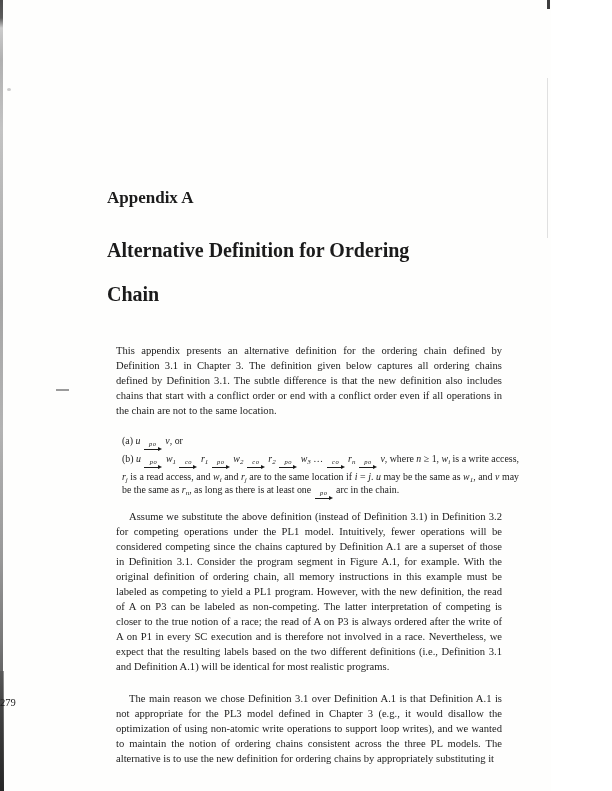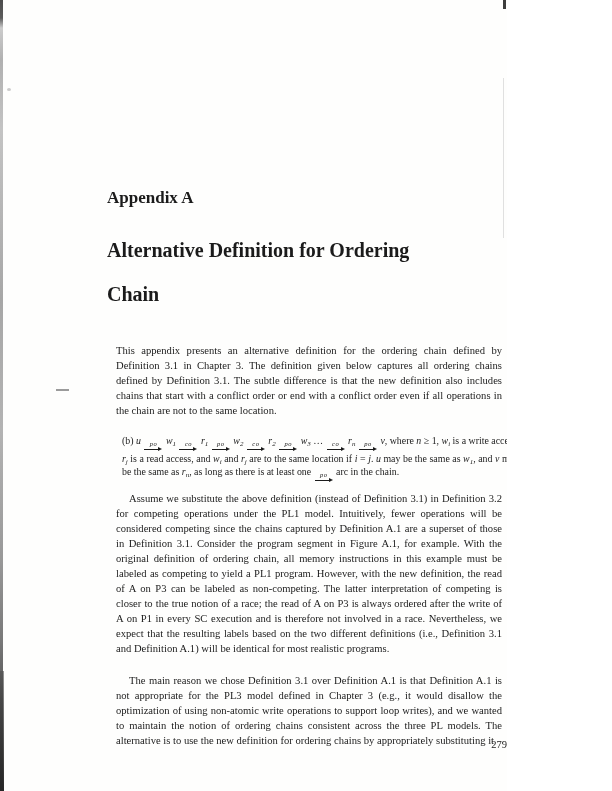--- a/index.html
+++ b/index.html
@@ -1,19 +1,19 @@
 <!DOCTYPE html>
 <html><head>
 <meta charset="utf-8">
 <style>
   html, body { margin:0; padding:0; background:#ffffff; }
   .page {
     position:relative; width:507px; height:791px;
     background:#fefefd; overflow:hidden;
-    font-family:"Liberation Serif", serif; color:#1b1b1b;
+    font-family:"Liberation Serif", serif; color:#1b1b1b;padding-left:44px;
   }
   
   .scan-edge-left {
     position:absolute; left:0; top:0; width:3px; height:791px; opacity:.9;
     background:linear-gradient(180deg,
       #383838 0px, #4a4a4a 18px, #c6c6c6 28px, #a8a8a8 60px,
       #bdbdbd 130px, #9d9d9d 300px, #ababab 430px, #8d8d8d 560px,
       #6a6a6a 640px, #414141 700px, #2e2e2e 791px);
   }
   .scan-edge-left-bottom {
@@ -45,22 +45,22 @@
   .arr-lbl { display:block; text-align:center; font-size:6.5px; line-height:6px;
              font-style:italic; letter-spacing:.5px; }
   .arr-shaft { display:block; position:relative; height:6px; }
   .arr-shaft::before { content:""; position:absolute; left:0; right:3px; top:2px; height:1px; background:#1b1b1b; }
   .arr-shaft::after  { content:""; position:absolute; right:0; top:0; width:0; height:0;
                        border-left:4px solid #1b1b1b; border-top:2.5px solid transparent;
                        border-bottom:2.5px solid transparent; }
   sub { font-size:7px; font-style:italic; vertical-align:-2px; line-height:0; }
   i { font-style:italic; }
 
-  .page-number { position:absolute; top:739px; left:0; width:100%;
-                 text-align:right; font-size:10.5px; }
+  .page-number { position:absolute; top:697px; left:0; width:100%;
+                 text-align:left; font-size:10.5px; }
 </style>
 </head>
 <body>
 
 <div class="page">
 
   <div class="scan-edge-left"></div>
   <div class="scan-edge-left-bottom"></div>
   <div class="scan-mark-top-right"></div>
   <div class="scan-mark-right-faint"></div>
@@ -72,20 +72,21 @@
     <div class="kicker">Appendix A</div>
 
     <h1 class="title">
       <span class="tline">Alternative Definition for Ordering</span>
       <span class="tline">Chain</span>
     </h1>
 
     <p class="p p-first">This appendix presents an alternative definition for the ordering chain defined by Definition 3.1 in Chapter 3. The definition given below captures all ordering chains defined by Definition 3.1. The subtle difference is that the new definition also includes chains that start with a conflict order or end with a conflict order even if all operations in the chain are not to the same location.</p>
 
     <div class="def">
+      <p>(a) <i>u</i> <span class="arr"><span class="arr-lbl">po</span><span class="arr-shaft"></span></span> <i>v</i>, or</p>
       <p>(b) <i>u</i> <span class="arr"><span class="arr-lbl">po</span><span class="arr-shaft"></span></span> <i>w</i><sub>1</sub> <span class="arr"><span class="arr-lbl">co</span><span class="arr-shaft"></span></span> <i>r</i><sub>1</sub> <span class="arr"><span class="arr-lbl">po</span><span class="arr-shaft"></span></span> <i>w</i><sub>2</sub> <span class="arr"><span class="arr-lbl">co</span><span class="arr-shaft"></span></span> <i>r</i><sub>2</sub> <span class="arr"><span class="arr-lbl">po</span><span class="arr-shaft"></span></span> <i>w</i><sub>3</sub> … <span class="arr"><span class="arr-lbl">co</span><span class="arr-shaft"></span></span> <i>r</i><sub>n</sub> <span class="arr"><span class="arr-lbl">po</span><span class="arr-shaft"></span></span> <i>v</i>, where <i>n</i> ≥ 1, <i>w</i><sub>i</sub> is a write access, <i>r</i><sub>j</sub> is a read access, and <i>w</i><sub>i</sub> and <i>r</i><sub>j</sub> are to the same location if <i>i</i> = <i>j</i>. <i>u</i> may be the same as <i>w</i><sub>1</sub>, and <i>v</i> may be the same as <i>r</i><sub>n</sub>, as long as there is at least one <span class="arr"><span class="arr-lbl">po</span><span class="arr-shaft"></span></span> arc in the chain.</p>
     </div>
 
     <p class="p p-indent p-after-def">Assume we substitute the above definition (instead of Definition 3.1) in Definition 3.2 for competing operations under the PL1 model. Intuitively, fewer operations will be considered competing since the chains captured by Definition A.1 are a superset of those in Definition 3.1. Consider the program segment in Figure A.1, for example. With the original definition of ordering chain, all memory instructions in this example must be labeled as competing to yield a PL1 program. However, with the new definition, the read of A on P3 can be labeled as non-competing. The latter interpretation of competing is closer to the true notion of a race; the read of A on P3 is always ordered after the write of A on P1 in every SC execution and is therefore not involved in a race. Nevertheless, we expect that the resulting labels based on the two different definitions (i.e., Definition 3.1 and Definition A.1) will be identical for most realistic programs.</p>
 
     <p class="p p-indent">The main reason we chose Definition 3.1 over Definition A.1 is that Definition A.1 is not appropriate for the PL3 model defined in Chapter 3 (e.g., it would disallow the optimization of using non-atomic write operations to support loop writes), and we wanted to maintain the notion of ordering chains consistent across the three PL models. The alternative is to use the new definition for ordering chains by appropriately substituting it</p>
 
   </div>
 
   <div class="page-number">279</div>

